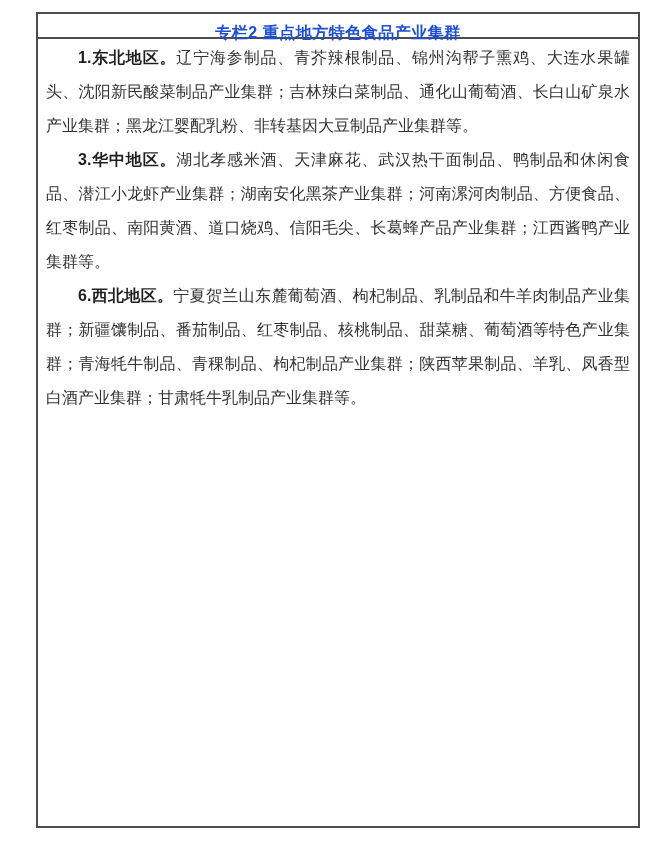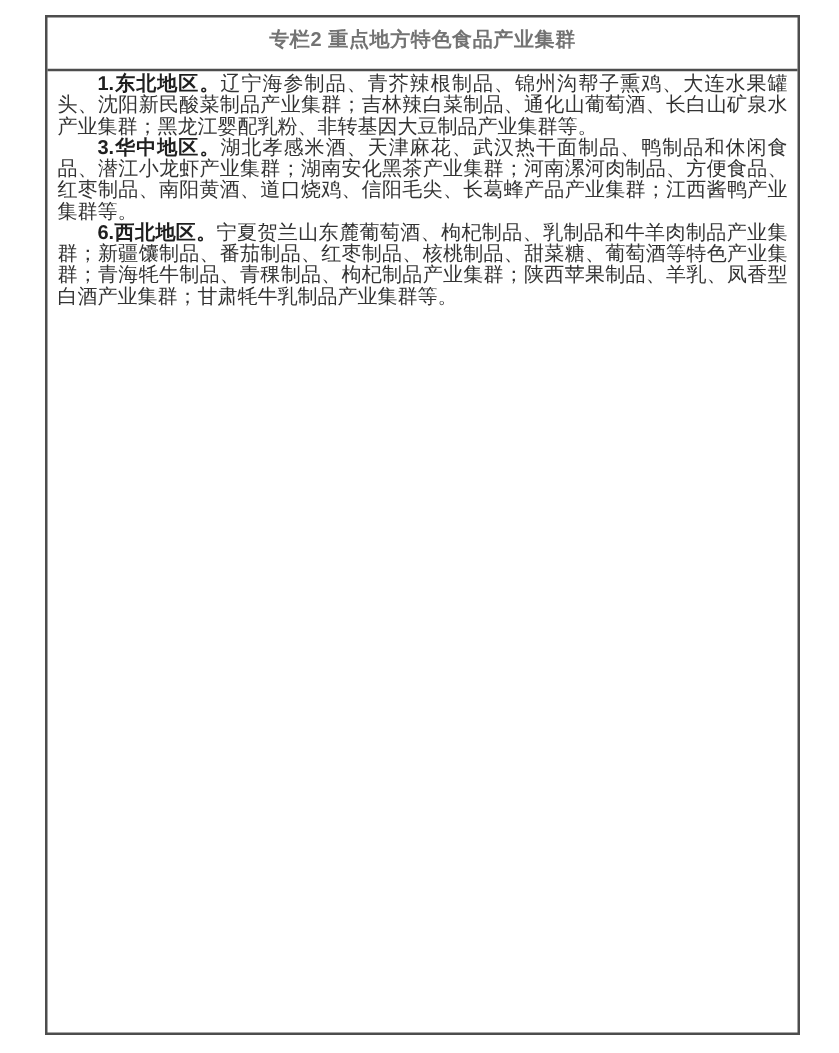--- a/index.html
+++ b/index.html
@@ -17,35 +17,35 @@
     position: absolute;
     left: 36px;
     top: 12px;
     width: 604px;
     height: 816px;
     box-sizing: border-box;
     border: 2px solid #4d4d4d;
     background: #ffffff;
   }
   .doc-box-title {
-    height: 43px;
+    height: 25px;
     line-height: 38px;
     box-sizing: border-box;
     border-bottom: 2px solid #4d4d4d;
     text-align: center;
     font-size: 16px;
     font-weight: 700;
-    color: #737373;
+    color: #1d4ed8;
     letter-spacing: 0.5px;
   }
   .doc-box-body {
     box-sizing: border-box;
     padding: 2px 8px 0 8px;
     font-size: 16px;
-    line-height: 17px;
+    line-height: 34px;
     color: #333333;
     text-align: justify;
   }
   .doc-box-body p {
     margin: 0;
     text-indent: 2em;
   }
   .sec-label {
     font-weight: 700;
     color: #1f1f1f;

